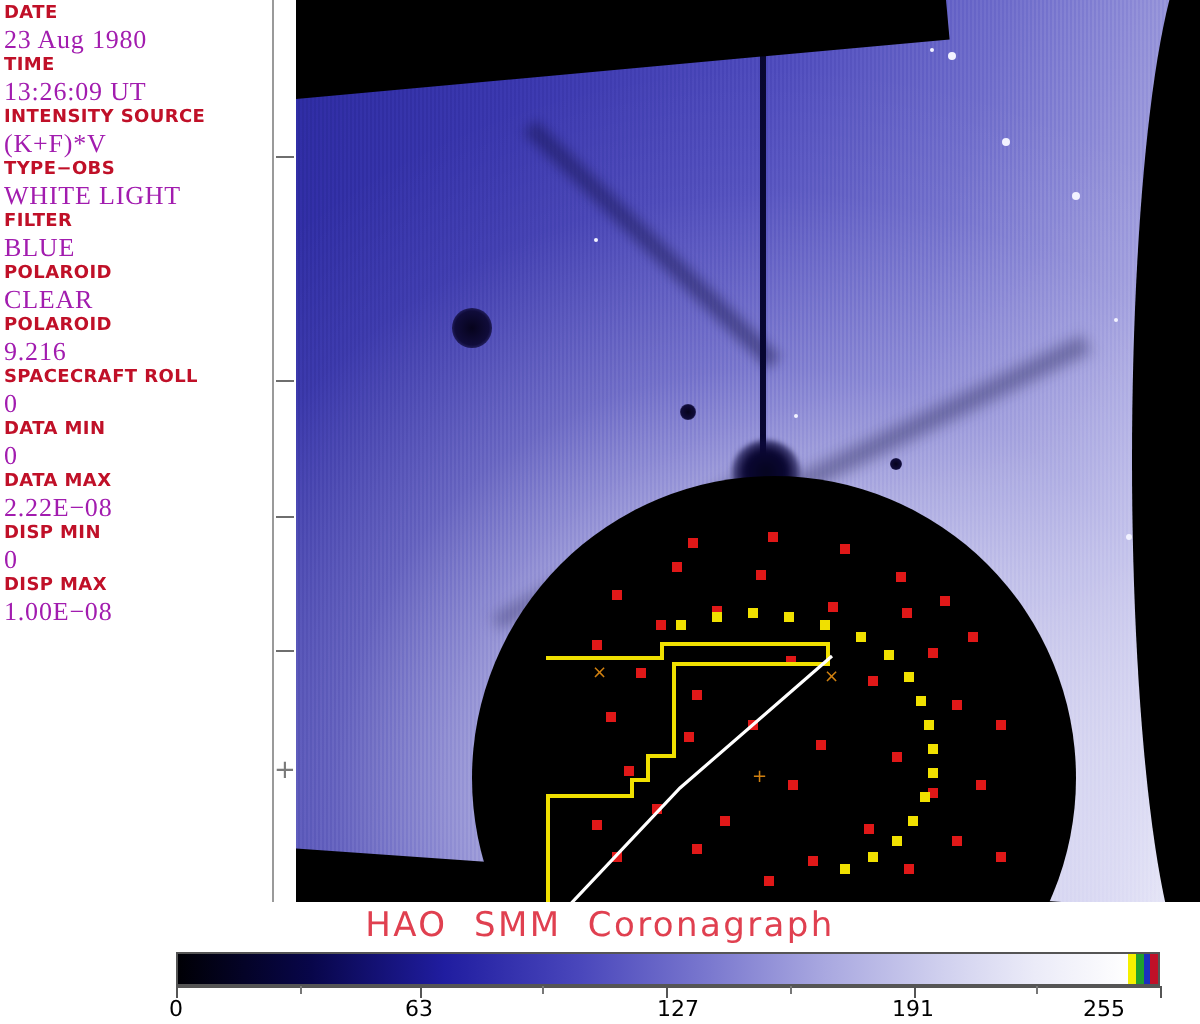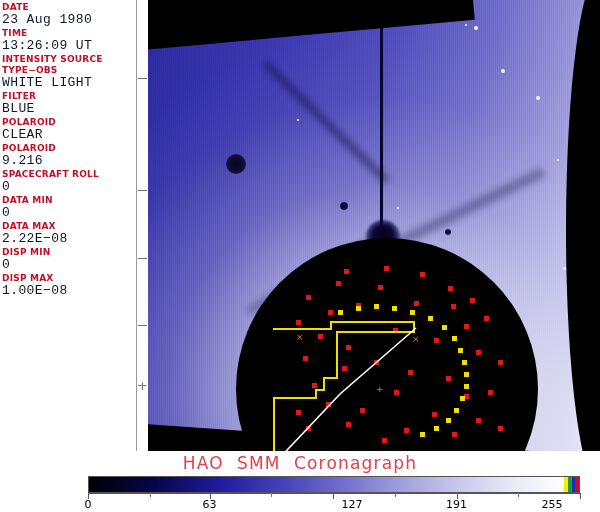--- a/index.html
+++ b/index.html
@@ -44,22 +44,22 @@
     color: #c01028;
     font-family: "DejaVu Sans", sans-serif;
     font-size: 9px;
     line-height: 10px;
     letter-spacing: 0.2px;
     font-weight: 700;
     white-space: nowrap;
   }
   .meta-value {
     display: block;
-    color: #0f172a;
-    font-family: Liberation Mono, monospace;
+    color: #a21caf;
+    font-family: Liberation Serif, serif;
     font-size: 13px;
     line-height: 15px;
     letter-spacing: 0.4px;
     white-space: nowrap;
   }
 
   
   #image-panel {
     position: absolute;
     left: 148px;
@@ -330,20 +330,21 @@
         <div class="meta-entry">
           <span class="meta-label">DATE</span>
           <span class="meta-value">23 Aug 1980</span>
         </div>
         <div class="meta-entry">
           <span class="meta-label">TIME</span>
           <span class="meta-value">13:26:09 UT</span>
         </div>
         <div class="meta-entry">
           <span class="meta-label">INTENSITY SOURCE</span>
+          <span class="meta-value">(K+F)*V</span>
         </div>
         <div class="meta-entry">
           <span class="meta-label">TYPE−OBS</span>
           <span class="meta-value">WHITE LIGHT</span>
         </div>
         <div class="meta-entry">
           <span class="meta-label">FILTER</span>
           <span class="meta-value">BLUE</span>
         </div>
         <div class="meta-entry">
@@ -507,21 +508,21 @@
           <div class="cb-stripe" style="background: rgb(192, 16, 40); right: 0%;"></div>
         </div>
     </div>
     <div class="cb-axis"></div>
     <div id="cb-ticks">
         <div class="cb-tick" style="left: 88px;"></div>
         <div class="cb-lab" style="left: 88px;">0</div>
         <div class="cb-tick" style="left: 209.553px;"></div>
         <div class="cb-lab" style="left: 209.553px;">63</div>
         <div class="cb-tick" style="left: 333.035px;"></div>
-        <div class="cb-lab" style="left: 352px;">127</div>
+        <div class="cb-lab" style="left: 339px;">127</div>
         <div class="cb-tick" style="left: 456.518px;"></div>
         <div class="cb-lab" style="left: 456.518px;">191</div>
         <div class="cb-tick" style="left: 580px;"></div>
         <div class="cb-lab" style="left: 552px;">255</div>
         <div class="cb-tick-minor" style="left: 149.741px;"></div>
         <div class="cb-tick-minor" style="left: 271.294px;"></div>
         <div class="cb-tick-minor" style="left: 394.776px;"></div>
         <div class="cb-tick-minor" style="left: 518.259px;"></div>
       </div>
   </div>

